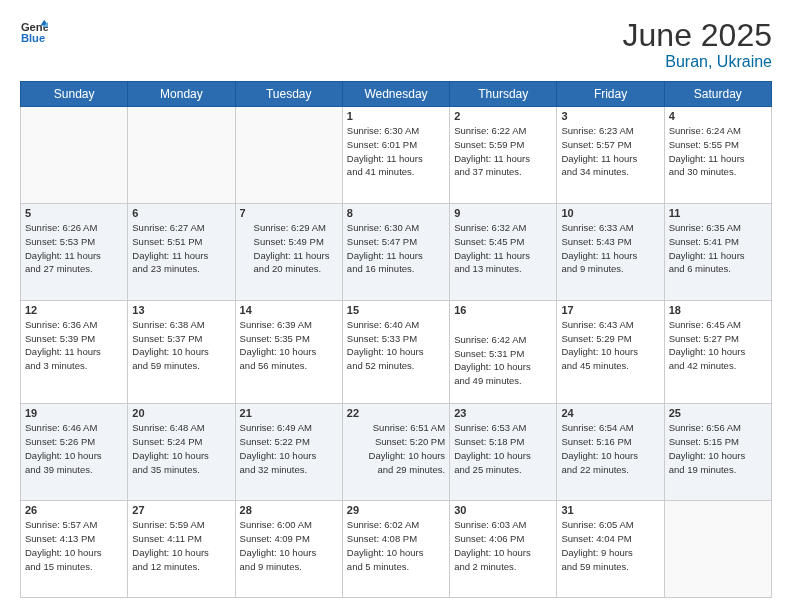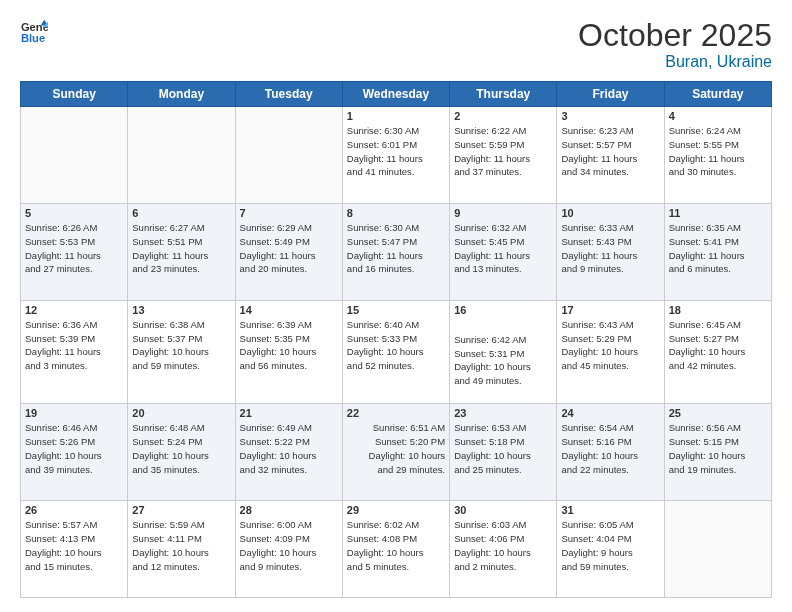--- a/index.html
+++ b/index.html
@@ -50,21 +50,21 @@
       border: 1px solid #ccc;
       border-collapse: collapse;
       width: 100%;
       table-layout: fixed;
     }
     .calendar th {
       background-color: #2b6cb0;
       color: #fff;
       text-align: center;
       font-size: 12px;
-      font-weight: bold;
+      font-weight: normal;
       padding: 5px 2px;
       border: 1px solid #1a5a9a;
     }
     .calendar td {
       border: 1px solid #ccc;
       vertical-align: top;
       padding: 3px 4px;
       font-size: 10px;
       color: #333;
       height: 85px;
@@ -94,21 +94,21 @@
   <div class="header">
     <div class="logo">
       <svg class="logo-icon" viewBox="0 0 30 30">
         <text x="1" y="14" font-size="12" font-weight="bold" fill="#333">General</text>
         <text x="1" y="26" font-size="12" font-weight="bold" fill="#1a6fc4">Blue</text>
         <polygon points="22,8 30,8 26,2" fill="#1a6fc4"></polygon>
         <polygon points="24,10 30,10 30,4" fill="#6ab0e0"></polygon>
       </svg>
     </div>
     <div class="title-block">
-      <div class="month-title">October 2025</div>
+      <div class="month-title">June 2025</div>
       <div class="location">Buran, Ukraine</div>
     </div>
   </div>
 
   <table class="calendar">
     <thead>
       <tr>
         <th>Sunday</th>
         <th>Monday</th>
         <th>Tuesday</th>
@@ -162,21 +162,21 @@
           </td>
           <td class="shaded">
             <span class="day-num">6</span>
             <div class="day-info" style="white-space: pre-line;">Sunrise: 6:27 AM
 Sunset: 5:51 PM
 Daylight: 11 hours
 and 23 minutes.</div>
           </td>
           <td class="shaded">
             <span class="day-num">7</span>
-            <div class="day-info" style="white-space: pre-line;">Sunrise: 6:29 AM
+            <div class="day-info" style="white-space: pre-line; margin-left: 14px;">Sunrise: 6:29 AM
 Sunset: 5:49 PM
 Daylight: 11 hours
 and 20 minutes.</div>
           </td>
           <td class="shaded">
             <span class="day-num">8</span>
             <div class="day-info" style="white-space: pre-line;">Sunrise: 6:30 AM
 Sunset: 5:47 PM
 Daylight: 11 hours
 and 16 minutes.</div>

